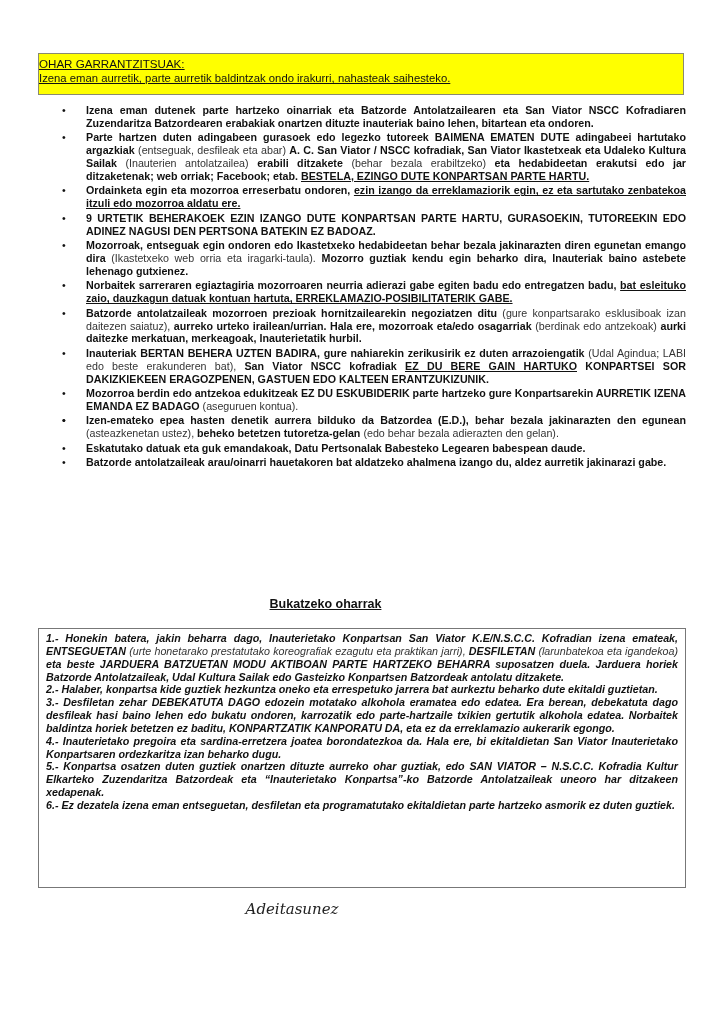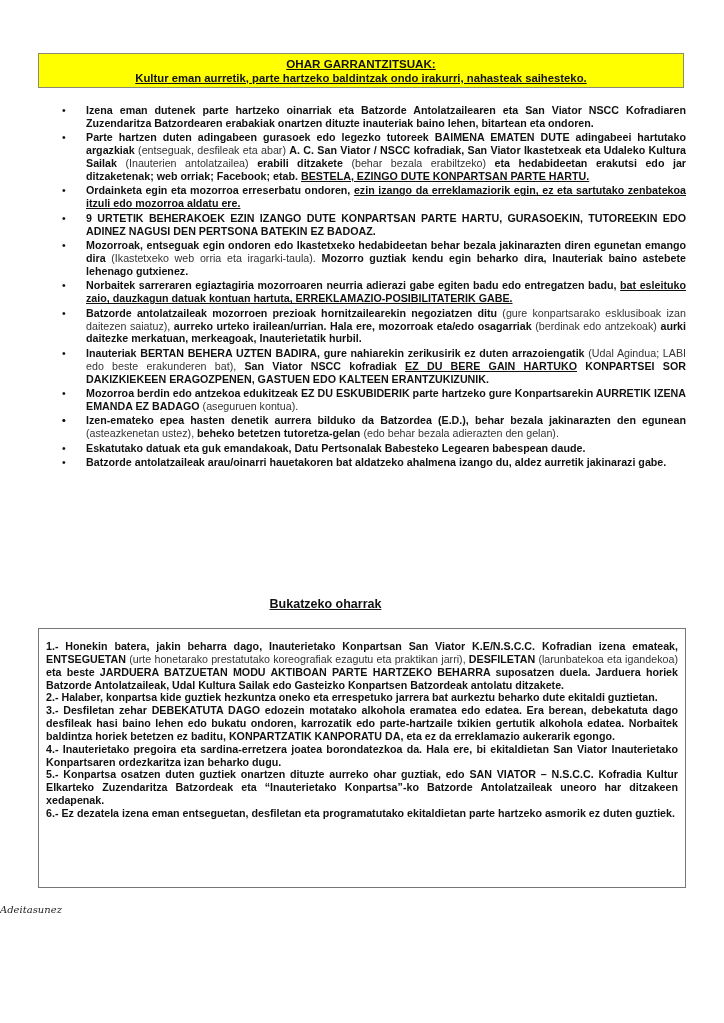--- a/index.html
+++ b/index.html
@@ -1,44 +1,44 @@
 <!DOCTYPE html>
 <html><head>
 <meta charset="utf-8">
 <style>
   html, body { margin:0; padding:0; background:#ffffff; }
   body { width:724px; height:1023px; position:relative; overflow:hidden;
          font-family:"Liberation Sans", sans-serif; color:#111; }
-  .banner { position:absolute; left:38px; top:53px; width:646px; height:35px;
+  .banner { position:absolute; left:38px; top:53px; width:646px; height:42px;
             background:#ffff00; border:1px solid #8a8a70; box-sizing:border-box;
-            text-align:center; font-weight:bold; }
+            font-weight:normal; }
   .banner .t1 { font-size:11.6px; text-decoration:underline; margin-top:3px; line-height:14px; }
   .banner .t2 { font-size:11.3px; text-decoration:underline; line-height:15px; }
   ul.rules { position:absolute; left:62px; top:104px; width:624px; margin:0; padding:0; list-style:none; }
   ul.rules li { position:relative; padding-left:24px; font-size:10.7px; line-height:12.9px;
                 text-align:justify; margin-bottom:1.5px; }
   ul.rules li .bullet { position:absolute; left:0; top:0; }
   .b { font-weight:bold;margin-top:25px; }
   .n { font-weight:normal; color:#333; }
   .u { text-decoration:underline; }
   .section-title { position:absolute; left:0; width:651px; top:597px; text-align:center;
                    font-weight:bold; font-size:12.5px; text-decoration:underline; }
   .notes { position:absolute; left:38px; top:628px; width:648px; height:260px;
-           border:1px solid #777; box-sizing:border-box; padding:11px 7px; }
+           border:1px solid #777; box-sizing:border-box; padding:3px 7px;font-style:italic; }
   .notes p { margin:0; font-size:10.7px; line-height:12.85px; text-align:justify; font-weight:bold; }
   .notes p .n { font-weight:normal; }
-  .signoff { position:absolute; left:0; width:584px; top:902px; text-align:left;
-             font-family:"DejaVu Serif", serif; font-style:italic; font-size:10px; line-height:15px; color:#222; }
+  .signoff { position:absolute; left:0; width:584px; top:902px; text-align:center;
+             font-family:"DejaVu Serif", serif; font-style:italic; font-size:15px; line-height:15px; color:#222; }
 </style>
 </head>
 <body>
 
 <div class="banner">
   <div class="t1">OHAR GARRANTZITSUAK:</div>
-  <div class="t2">Kultur eman aurretik, parte hartzeko baldintzak ondo irakurri, nahasteak saihesteko.</div>
+  <div class="t2">Izena eman aurretik, parte aurretik baldintzak ondo irakurri, nahasteak saihesteko.</div>
 </div>
 
 <ul class="rules" id="rules-list">
     <li><span class="bullet">•</span><span class="b">Izena eman dutenek parte hartzeko oinarriak eta Batzorde Antolatzailearen eta San Viator NSCC Kofradiaren Zuzendaritza Batzordearen erabakiak onartzen dituzte inauteriak baino lehen, bitartean eta ondoren.</span></li>
     <li><span class="bullet">•</span><span class="b">Parte hartzen duten adingabeen gurasoek edo legezko tutoreek BAIMENA EMATEN DUTE adingabeei hartutako argazkiak </span><span class="n">(entseguak, desfileak eta abar) </span><span class="b">A. C. San Viator / NSCC kofradiak, San Viator Ikastetxeak eta Udaleko Kultura Sailak </span><span class="n">(Inauterien antolatzailea) </span><span class="b">erabili ditzakete </span><span class="n">(behar bezala erabiltzeko) </span><span class="b">eta hedabideetan erakutsi edo jar ditzaketenak; web orriak; Facebook; etab. </span><span class="b u">BESTELA, EZINGO DUTE KONPARTSAN PARTE HARTU.</span></li>
     <li><span class="bullet">•</span><span class="b">Ordainketa egin eta mozorroa erreserbatu ondoren, </span><span class="b u">ezin izango da erreklamaziorik egin, ez eta sartutako zenbatekoa itzuli edo mozorroa aldatu ere.</span></li>
     <li><span class="bullet">•</span><span class="b">9 URTETIK BEHERAKOEK EZIN IZANGO DUTE KONPARTSAN PARTE HARTU, GURASOEKIN, TUTOREEKIN EDO ADINEZ NAGUSI DEN PERTSONA BATEKIN EZ BADOAZ.</span></li>
     <li><span class="bullet">•</span><span class="b">Mozorroak, entseguak egin ondoren edo Ikastetxeko hedabideetan behar bezala jakinarazten diren egunetan emango dira </span><span class="n">(Ikastetxeko web orria eta iragarki-taula). </span><span class="b">Mozorro guztiak kendu egin beharko dira, Inauteriak baino astebete lehenago gutxienez.</span></li>
     <li><span class="bullet">•</span><span class="b">Norbaitek sarreraren egiaztagiria mozorroaren neurria adierazi gabe egiten badu edo entregatzen badu, </span><span class="b u">bat esleituko zaio, dauzkagun datuak kontuan hartuta, ERREKLAMAZIO-POSIBILITATERIK GABE.</span></li>
     <li><span class="bullet">•</span><span class="b">Batzorde antolatzaileak mozorroen prezioak hornitzailearekin negoziatzen ditu </span><span class="n">(gure konpartsarako esklusiboak izan daitezen saiatuz), </span><span class="b">aurreko urteko irailean/urrian. Hala ere, mozorroak eta/edo osagarriak </span><span class="n">(berdinak edo antzekoak) </span><span class="b">aurki daitezke merkatuan, merkeagoak, Inauterietatik hurbil.</span></li>

